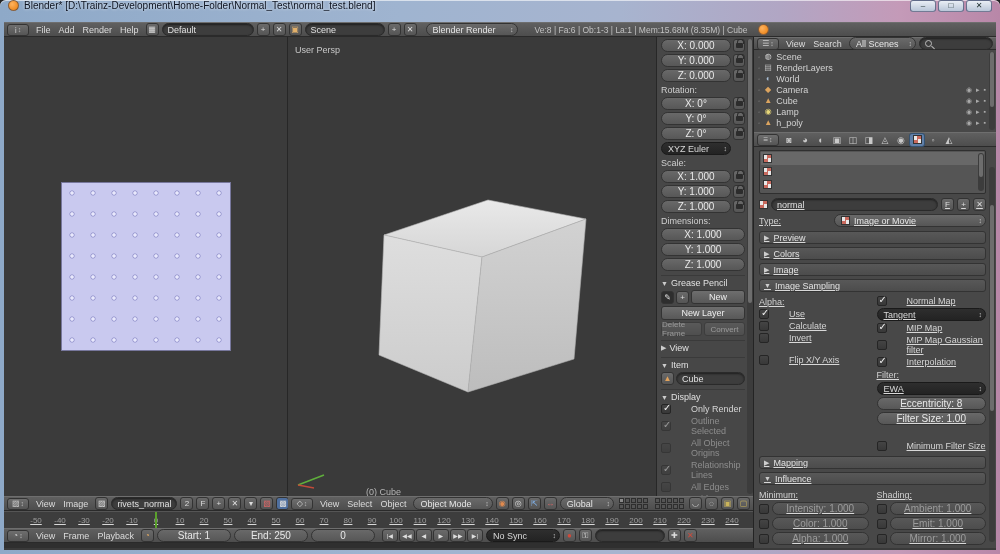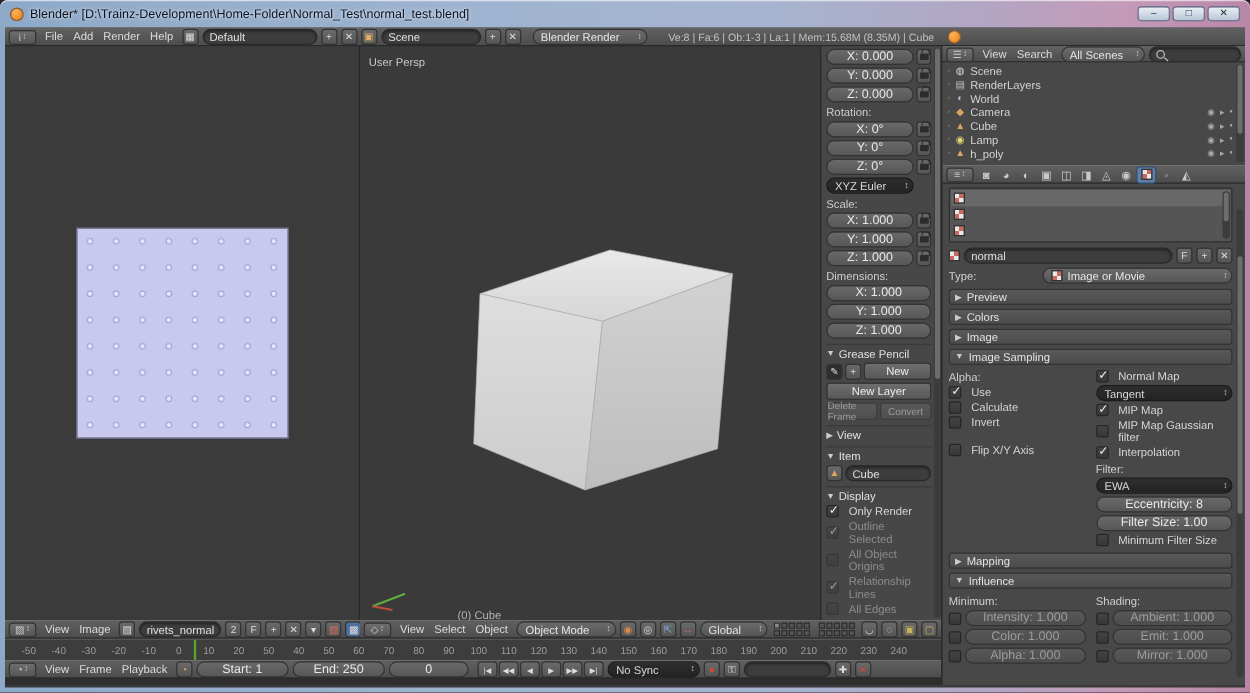--- a/index.html
+++ b/index.html
@@ -1,20 +1,20 @@
 <!DOCTYPE html>
 <html><head>
 <meta charset="utf-8">
 <style>
   *{margin:0;padding:0;box-sizing:border-box;font-family:"Liberation Sans",sans-serif;}
   html,body{width:1000px;height:554px;overflow:hidden;background:#222;}
   .frame{position:absolute;inset:0;border-radius:6px 6px 0 0;
     background:linear-gradient(90deg,#8ea9c8 0%,#9fb4d0 40%,#a7b4cf 62%,#b1a6c4 78%,#c49ab8 90%,#b887a8 100%);
     box-shadow:inset 0 1px 0 rgba(255,255,255,.6);}
-  .titlebar{position:absolute;left:0;top:0;right:0;height:22px;display:flex;align-items:center;padding:0 8px;}
+  .titlebar{position:absolute;left:0;top:0;right:0;height:22px;display:flex;padding:0 8px;}
   .title-text{font-size:10px;color:#0d1320;text-shadow:0 0 3px rgba(255,255,255,.9);white-space:nowrap;}
   .blogo{width:11px;height:11px;border-radius:50%;background:radial-gradient(circle at 35% 35%,#ffb25e,#e87d0d);margin-right:5px;flex:none;border:1px solid rgba(30,40,70,.5);}
   .winbtns{margin-left:auto;display:flex;gap:2px;}
   .winbtn{width:26px;height:12px;border:1px solid rgba(20,30,70,.55);border-radius:3px;background:linear-gradient(#e9eef5,#b9c6d8);
     font-size:8px;line-height:10px;text-align:center;color:#233;}
   .app{position:absolute;left:4px;top:22px;right:4px;bottom:4px;background:#3a3a3a;overflow:hidden;font-size:10px;color:#d8d8d8;}
 
   
   .ebar{display:flex;align-items:center;gap:3px;padding:0 3px;height:15px;
     background:linear-gradient(#606060,#4d4d4d);border-top:1px solid #6e6e6e;border-bottom:1px solid #2a2a2a;}
@@ -28,21 +28,21 @@
   .dd.dark{background:linear-gradient(#2e2e2e,#232323);border-color:#1a1a1a;color:#d8d8d8;}
   .pill{height:13px;background:linear-gradient(#696969,#575757);border:1px solid #333;border-radius:7px;
     display:flex;align-items:center;justify-content:center;font-size:10px;color:#e8e8e8;white-space:nowrap;overflow:hidden;}
   .pill.dim{color:#9c9c9c;background:linear-gradient(#585858,#4d4d4d);}
   .sunken{height:13px;background:#3d3d3d;border:1px solid #2a2a2a;border-radius:8px;display:flex;align-items:center;
     padding:0 5px;font-size:9px;color:#e0e0e0;box-shadow:inset 0 1px 2px rgba(0,0,0,.5);}
   .sqbtn{flex:none;width:13px;height:13px;background:linear-gradient(#6a6a6a,#555);border:1px solid #333;border-radius:3px;
     display:flex;align-items:center;justify-content:center;font-size:8px;color:#ddd;}
   .chk{flex:none;width:10px;height:10px;border:1px solid #252525;border-radius:2px;background:linear-gradient(#444,#383838);position:relative;}
   .chk.on::after{content:"✓";position:absolute;left:1px;top:-3px;font-size:10px;color:#f0f0f0;}
-  .chkrow{display:flex;align-items:center;gap:8px;font-size:9px;color:#d5d5d5;margin:2px 0;}
+  .chkrow{display:flex;align-items:center;gap:20px;font-size:9px;color:#d5d5d5;margin:2px 0;}
   .dimmed{opacity:.48;}
   .grow{flex:1;min-width:0;}
   .scroll{position:absolute;top:2px;bottom:2px;width:6px;background:#3c3c3c;border-radius:3px;}
   .thumb{position:absolute;left:1px;right:1px;background:#6d6d6d;border-radius:2px;}
   .lock{position:relative;width:7px;height:5px;background:#2c2c2c;border-radius:1px;margin-top:3px;}
   .lock::before{content:"";position:absolute;left:1px;top:-4px;width:5px;height:4px;border:1px solid #2c2c2c;border-bottom:none;border-radius:3px 3px 0 0;}
 
   
   .infobar{position:absolute;left:0;top:0;width:992px;}
   .stats{font-size:8.5px;color:#c2c2c2;margin-left:14px;white-space:nowrap;}
@@ -76,21 +76,21 @@
   .tri{font-size:7px;color:#ccc;}
   .nbtn{height:14px;background:linear-gradient(#6e6e6e,#585858);border:1px solid #333;border-radius:3px;
     display:flex;align-items:center;justify-content:center;font-size:9px;color:#eee;}
   .axisbtn{flex:none;width:12px;height:12px;background:#4e4e4e;border:1px solid #333;border-radius:2px;font-size:8px;color:#bbb;
     display:flex;align-items:center;justify-content:center;}
   .axisbtn.on{background:#7a7a7a;color:#fff;}
 
   
   .timeline{position:absolute;left:0;top:489px;width:749px;height:37px;background:#2f2f2f;}
   .ruler{position:relative;height:17px;background:#3d3d3d;border-top:1px solid #555;overflow:hidden;}
-  .ticks{display:flex;padding-left:7px;padding-top:4px;}
+  .ticks{display:flex;padding-left:20px;padding-top:4px;text-decoration:underline;}
   .tick{flex:none;width:24px;text-align:center;font-size:8px;color:#9d9d9d;}
   .framebar{position:absolute;left:151px;top:0;bottom:0;width:2px;background:#5aa02c;}
   .tl-header{height:15px;}
 
   
   .rightcol{position:absolute;left:749px;top:15px;width:243px;height:511px;background:#484848;border-left:1px solid #242424;}
   .outliner{position:relative;height:95px;border-bottom:1px solid #2a2a2a;}
   .otree{position:relative;height:82px;overflow:hidden;padding:1px 10px 0 4px;background:#484848;}
   .orow{display:flex;align-items:center;gap:3px;height:11px;font-size:9px;color:#d2d2d2;}
   .oglyph{font-size:8px;width:10px;text-align:center;flex:none;}
@@ -98,21 +98,21 @@
   .searchbox{width:78px;}
   .mag{width:7px;height:7px;border:1px solid #bbb;border-radius:50%;position:relative;flex:none;margin-right:3px;}
   .mag::after{content:"";position:absolute;left:5px;top:6px;width:4px;height:1px;background:#bbb;transform:rotate(40deg);}
 
   
   .props{position:absolute;top:95px;left:0;right:0;bottom:0;overflow:hidden;}
   .tabs{display:flex;gap:2px;align-items:center;}
   .tab{width:14px;height:12px;display:flex;align-items:center;justify-content:center;font-size:9px;color:#c9c9c9;border-radius:2px;}
   .tab.active{background:#5f7fa8;box-shadow:0 0 0 1px #35516f;}
   .checker{width:9px;height:9px;background:conic-gradient(#c96a5e 0 25%,#e8e8e8 0 50%,#c96a5e 0 75%,#e8e8e8 0);border:1px solid #333;}
-  .pbody{position:absolute;top:15px;left:0;right:0;bottom:0;padding:3px 10px 0 5px;overflow:hidden;}
+  .pbody{position:absolute;top:15px;left:0;right:0;bottom:0;padding:3px 10px 0 5px;overflow:hidden;text-decoration:underline;}
   .slots{background:#555;border:1px solid #2f2f2f;border-radius:2px;padding:1px;position:relative;height:44px;}
   .slotrow{display:flex;align-items:center;gap:4px;height:13px;padding:0 2px;}
   .slotrow.sel{background:#686868;}
   .phead{height:13px;display:flex;align-items:center;gap:4px;background:linear-gradient(#585858,#4c4c4c);
     border:1px solid #333;border-radius:3px;margin:3px 0 0;padding:0 4px;font-size:9px;color:#e2e2e2;}
   .pcols{display:flex;gap:8px;margin-top:2px;}
   .pcol{flex:1;min-width:0;}
   .plabel{font-size:9px;color:#cfcfcf;margin:3px 0 2px;}
   .irow{display:flex;align-items:center;gap:3px;margin-bottom:2px;}
 </style>
@@ -671,21 +671,21 @@
                   <span class="chk"></span>
                   <span>MIP Map Gaussian filter</span>
                 </div>
               <div class="chkrow">
                   <span class="chk on"></span>
                   <span>Interpolation</span>
                 </div>
               <div class="plabel">Filter:</div>
               <div class="dd dark" style="margin-bottom:2px">EWA</div>
               <div class="pill" style="margin-bottom:2px">Eccentricity: 8</div>
-              <div class="pill" style="margin-bottom:2px">Filter Size: 1.00</div>
+              <div class="pill" style="margin-bottom:16px">Filter Size: 1.00</div>
               <div class="chkrow">
                   <span class="chk"></span>
                   <span>Minimum Filter Size</span>
                 </div>
             </div>
           </div>
 
           <div>
 
               <div class="phead">

